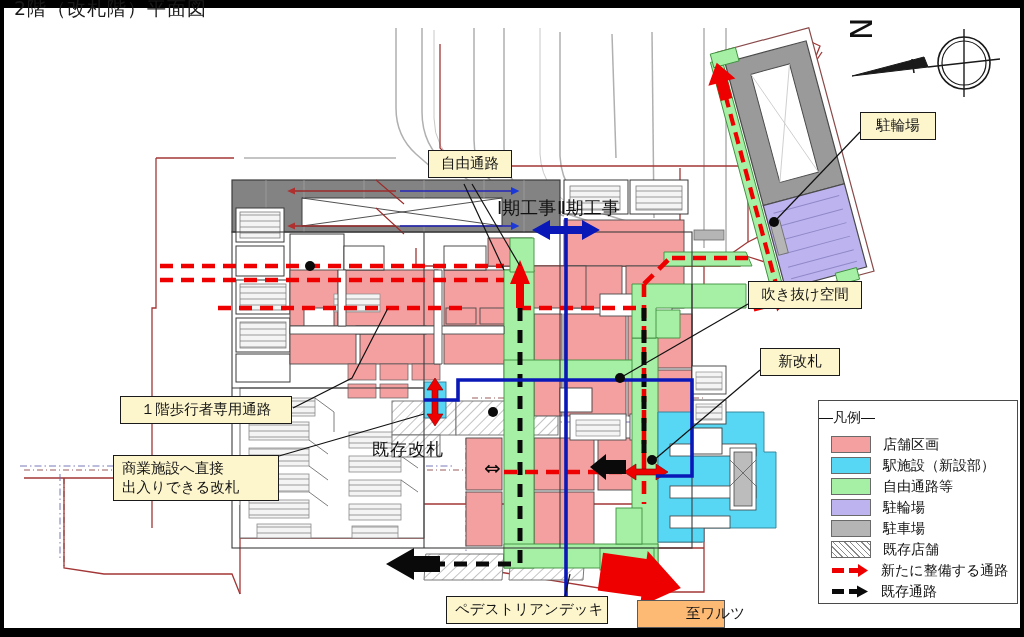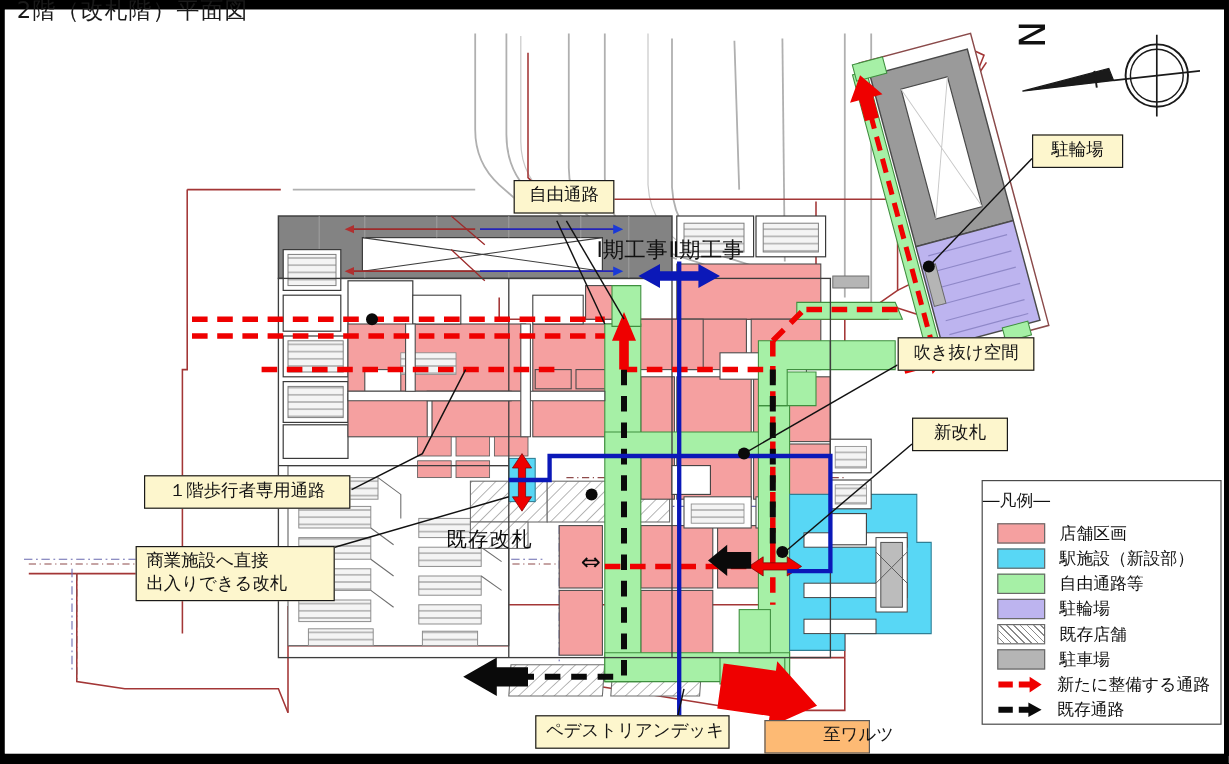--- a/index.html
+++ b/index.html
@@ -478,27 +478,27 @@
         <div class="sw" style="background:#a6f0a6;"></div>
         <div class="lbl">自由通路等</div>
       </div>
 
       <div class="row">
         <div class="sw" style="background:#bdb4ef;"></div>
         <div class="lbl">駐輪場</div>
       </div>
 
       <div class="row">
+        <div class="sw" style="background:#b5b5b5;"></div>
+        <div class="lbl">駐車場</div>
+      </div>
+
+      <div class="row">
         <div class="sw hatch"></div>
         <div class="lbl">既存店舗</div>
-      </div>
-
-      <div class="row">
-        <div class="sw" style="background:#b5b5b5;"></div>
-        <div class="lbl">駐車場</div>
       </div>
 
       <div class="row">
         <div class="arrsw">
           <svg width="38" height="15" viewBox="0 0 38 15">
             <path d="M1,7.5 L13,7.5" stroke="#ef0000" stroke-width="5" fill="none"></path>
             <path d="M18,7.5 L28,7.5" stroke="#ef0000" stroke-width="5" fill="none"></path>
             <path d="M27,1 L37,7.5 L27,14 Z" fill="#ef0000"></path>
           </svg>
         </div>

